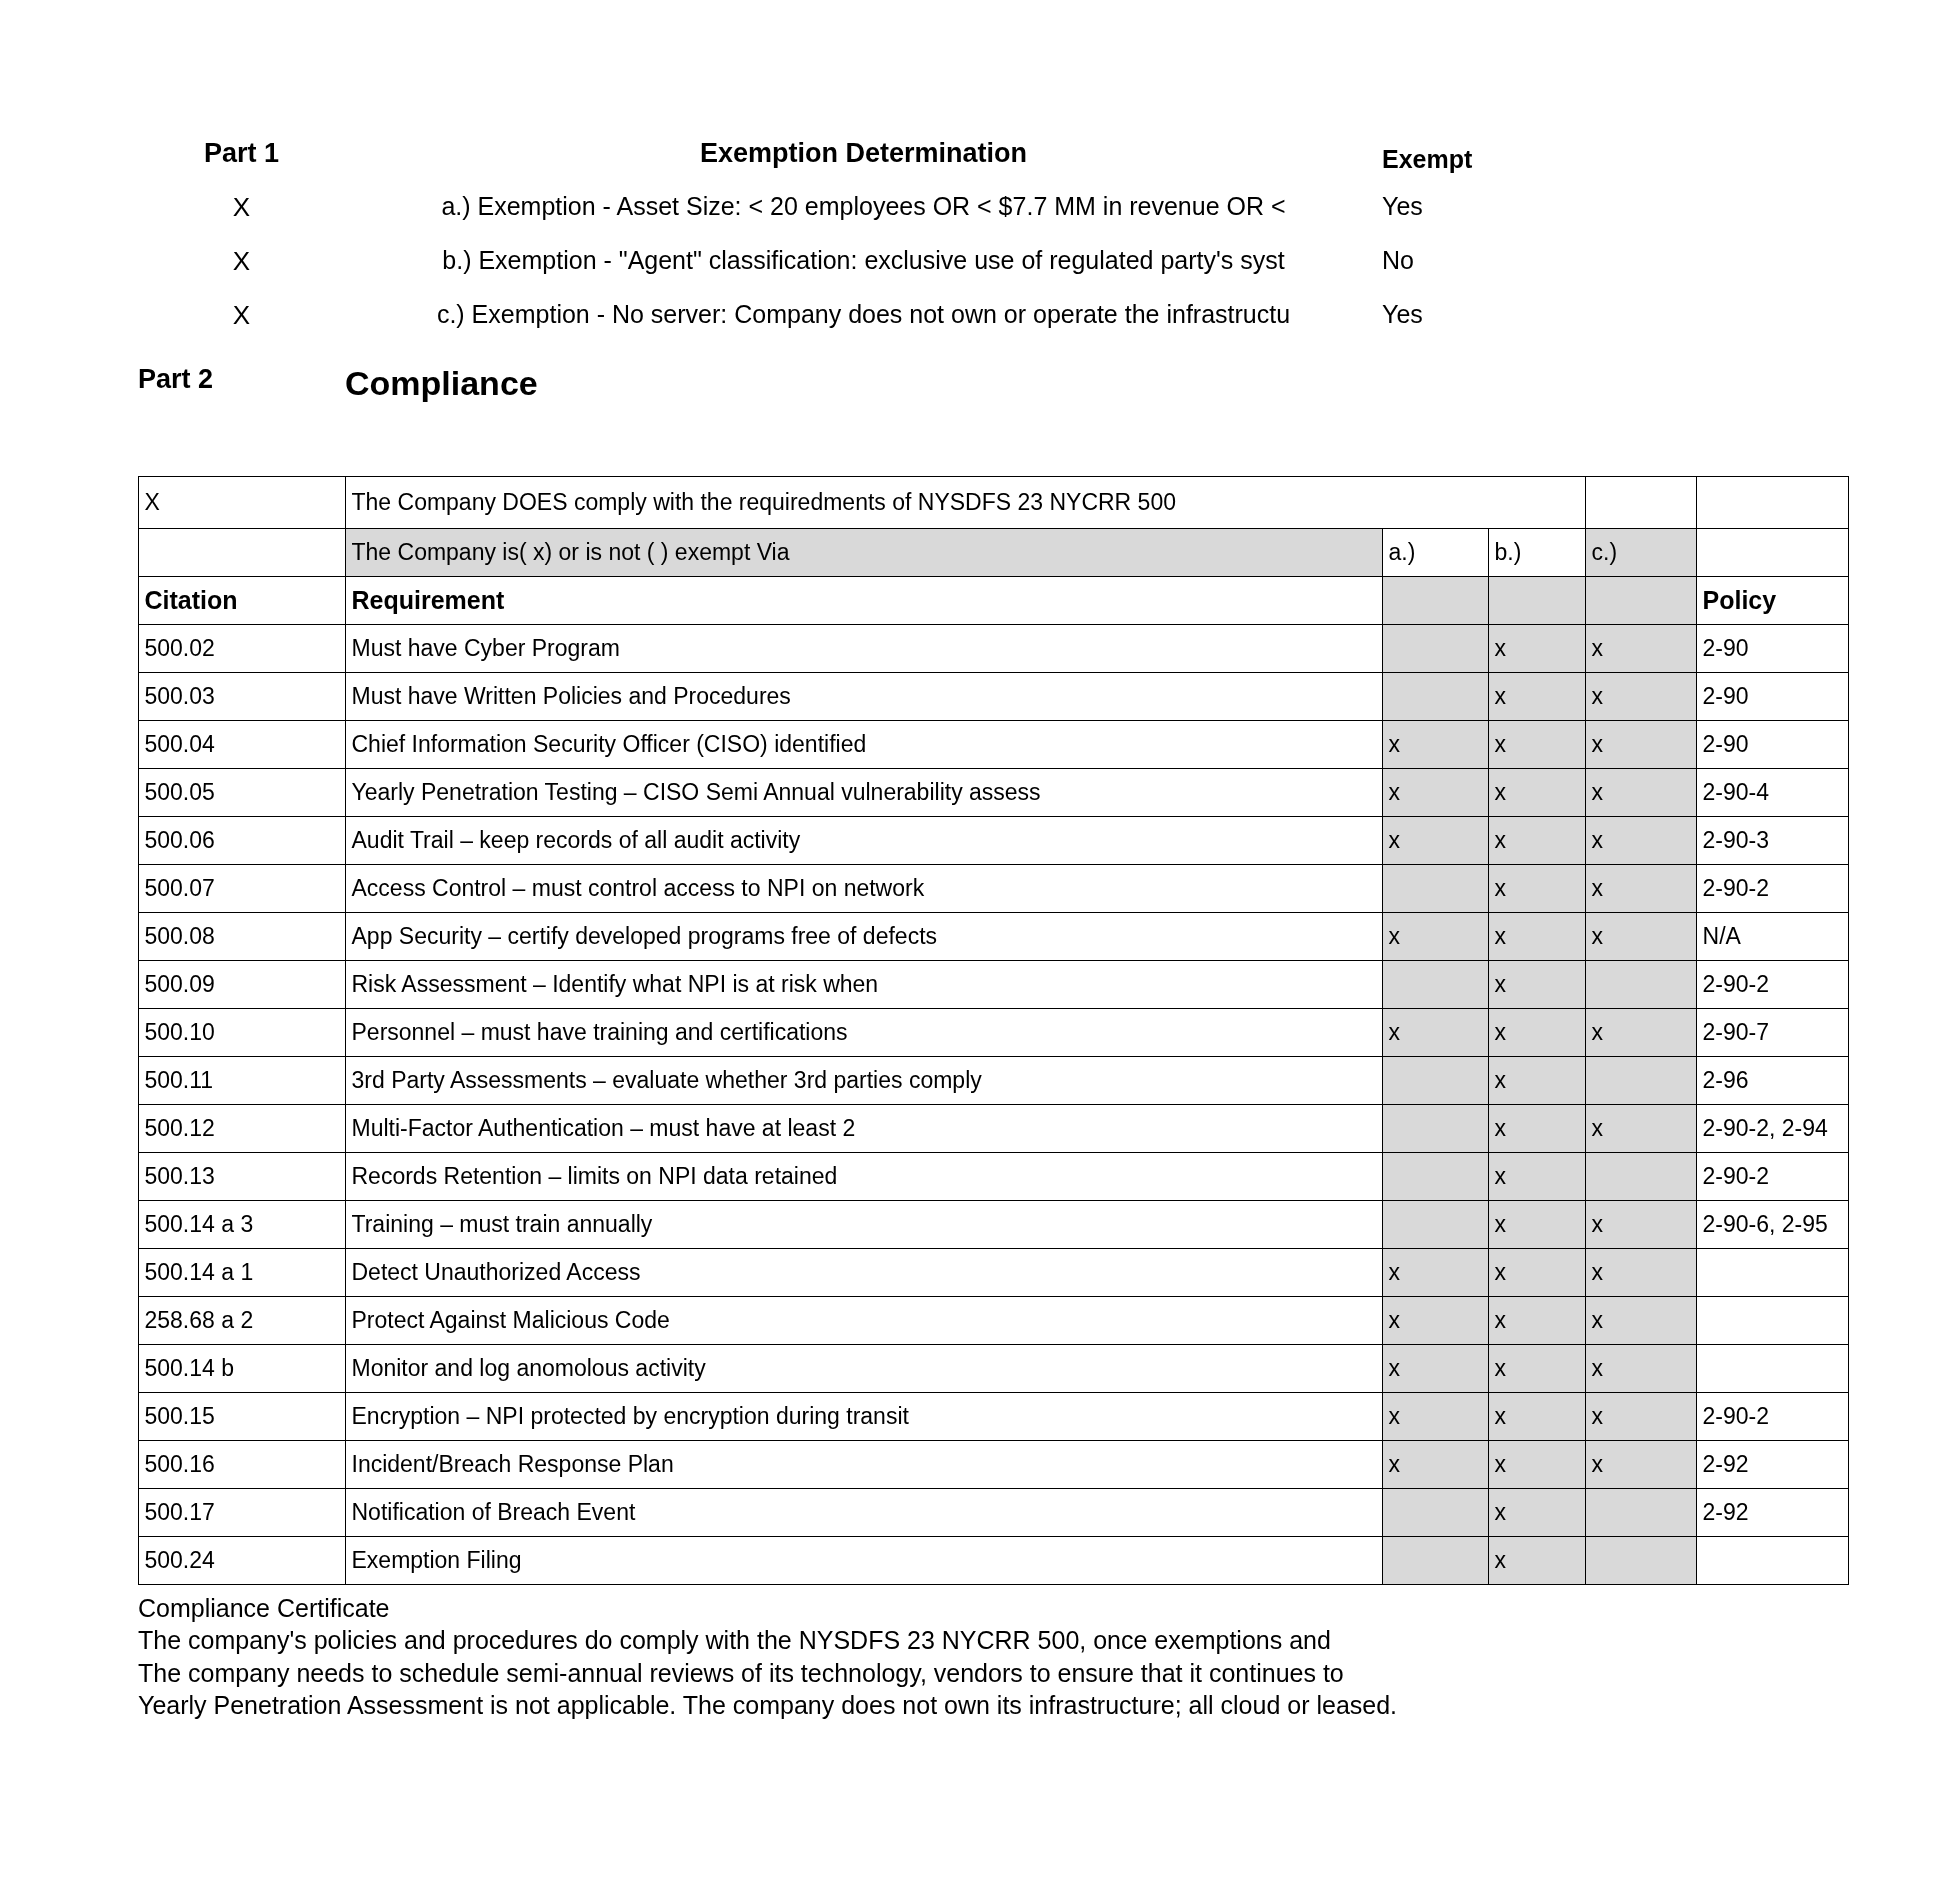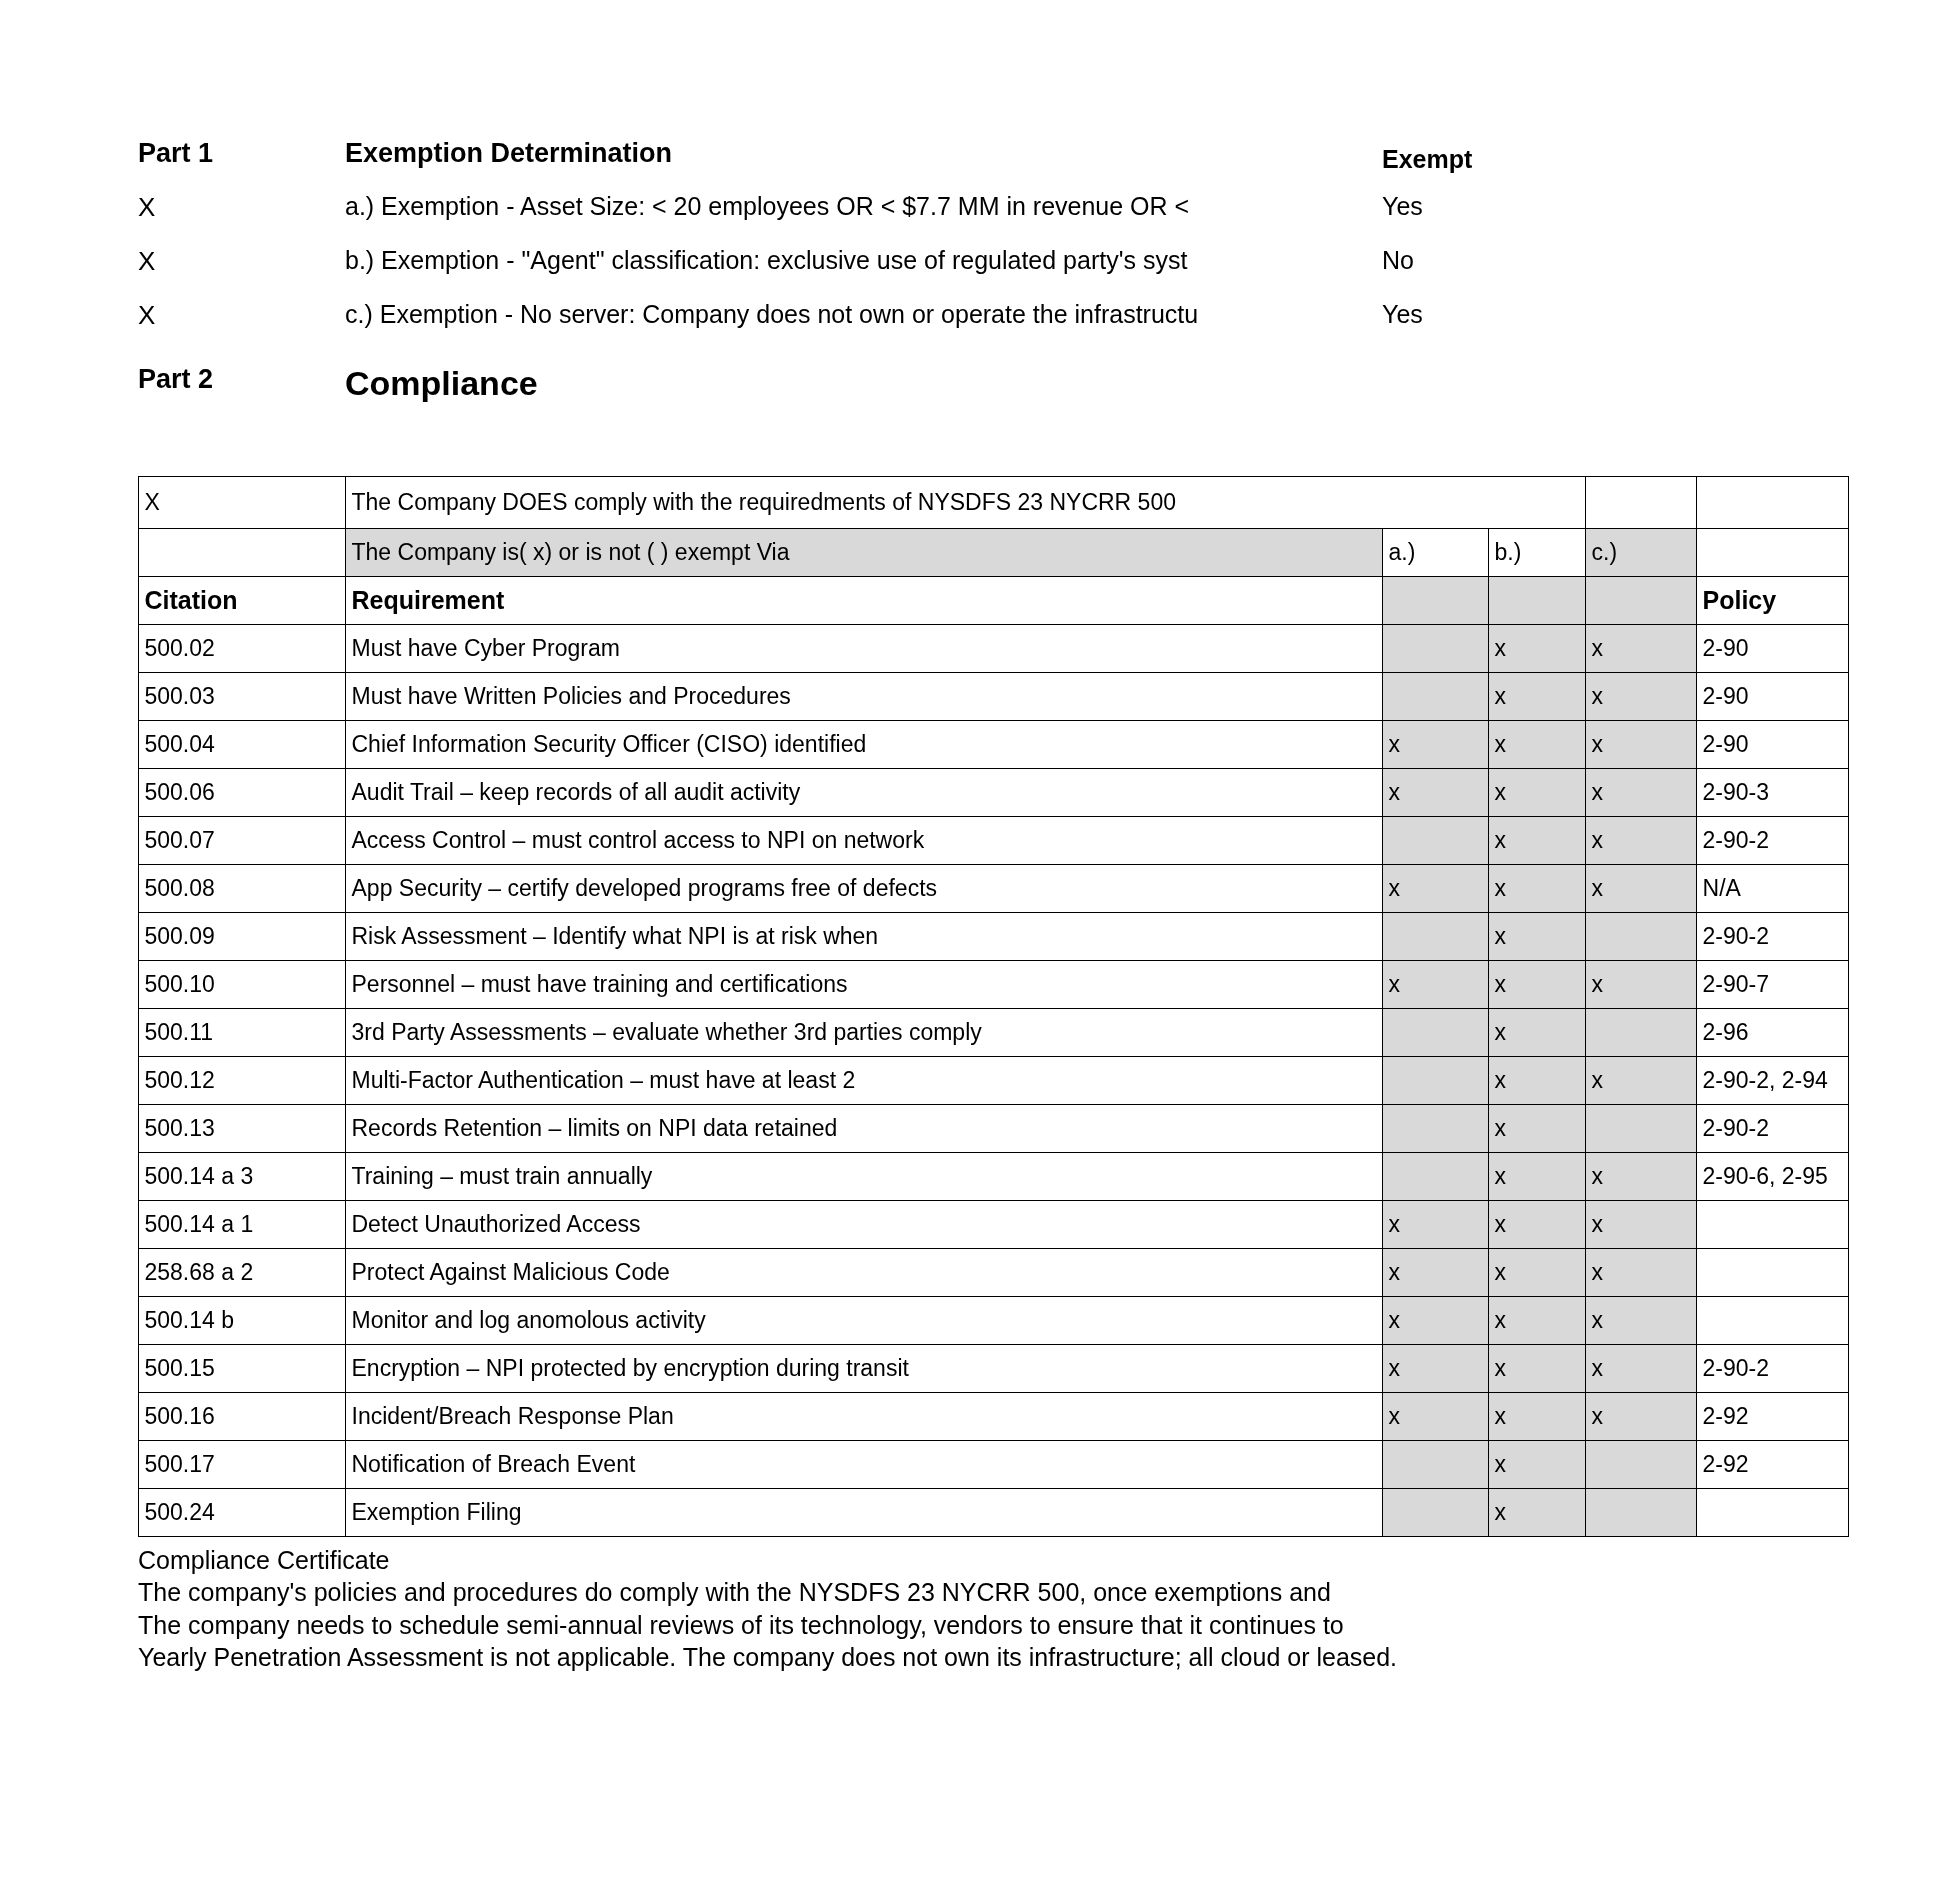--- a/index.html
+++ b/index.html
@@ -26,20 +26,21 @@
 
   
   .part1 {
     width: 1705px;
     position: relative;
   }
   .p1row {
     display: flex;
     align-items: flex-start;
     height: 54px;
+    text-align: center;
   }
   .p1-col-a {
     width: 207px;
     flex: 0 0 207px;
     font-size: 26px;
   }
   .p1-col-b {
     width: 1037px;
     flex: 0 0 1037px;
     font-size: 25px;
@@ -206,20 +207,28 @@
           </tr>
           <tr>
             <td>500.04</td>
             <td>Chief Information Security Officer (CISO) identified</td>
             <td class="shaded mark-cell">x</td>
             <td class="shaded mark-cell">x</td>
             <td class="shaded mark-cell">x</td>
             <td class="policy-cell">2-90</td>
           </tr>
           <tr>
+            <td>500.05</td>
+            <td>Yearly Penetration Testing – CISO  Semi Annual vulnerability assess</td>
+            <td class="shaded mark-cell">x</td>
+            <td class="shaded mark-cell">x</td>
+            <td class="shaded mark-cell">x</td>
+            <td class="policy-cell">2-90-4</td>
+          </tr>
+          <tr>
             <td>500.06</td>
             <td>Audit Trail – keep records of all audit activity</td>
             <td class="shaded mark-cell">x</td>
             <td class="shaded mark-cell">x</td>
             <td class="shaded mark-cell">x</td>
             <td class="policy-cell">2-90-3</td>
           </tr>
           <tr>
             <td>500.07</td>
             <td>Access Control – must control access to NPI on network</td>

